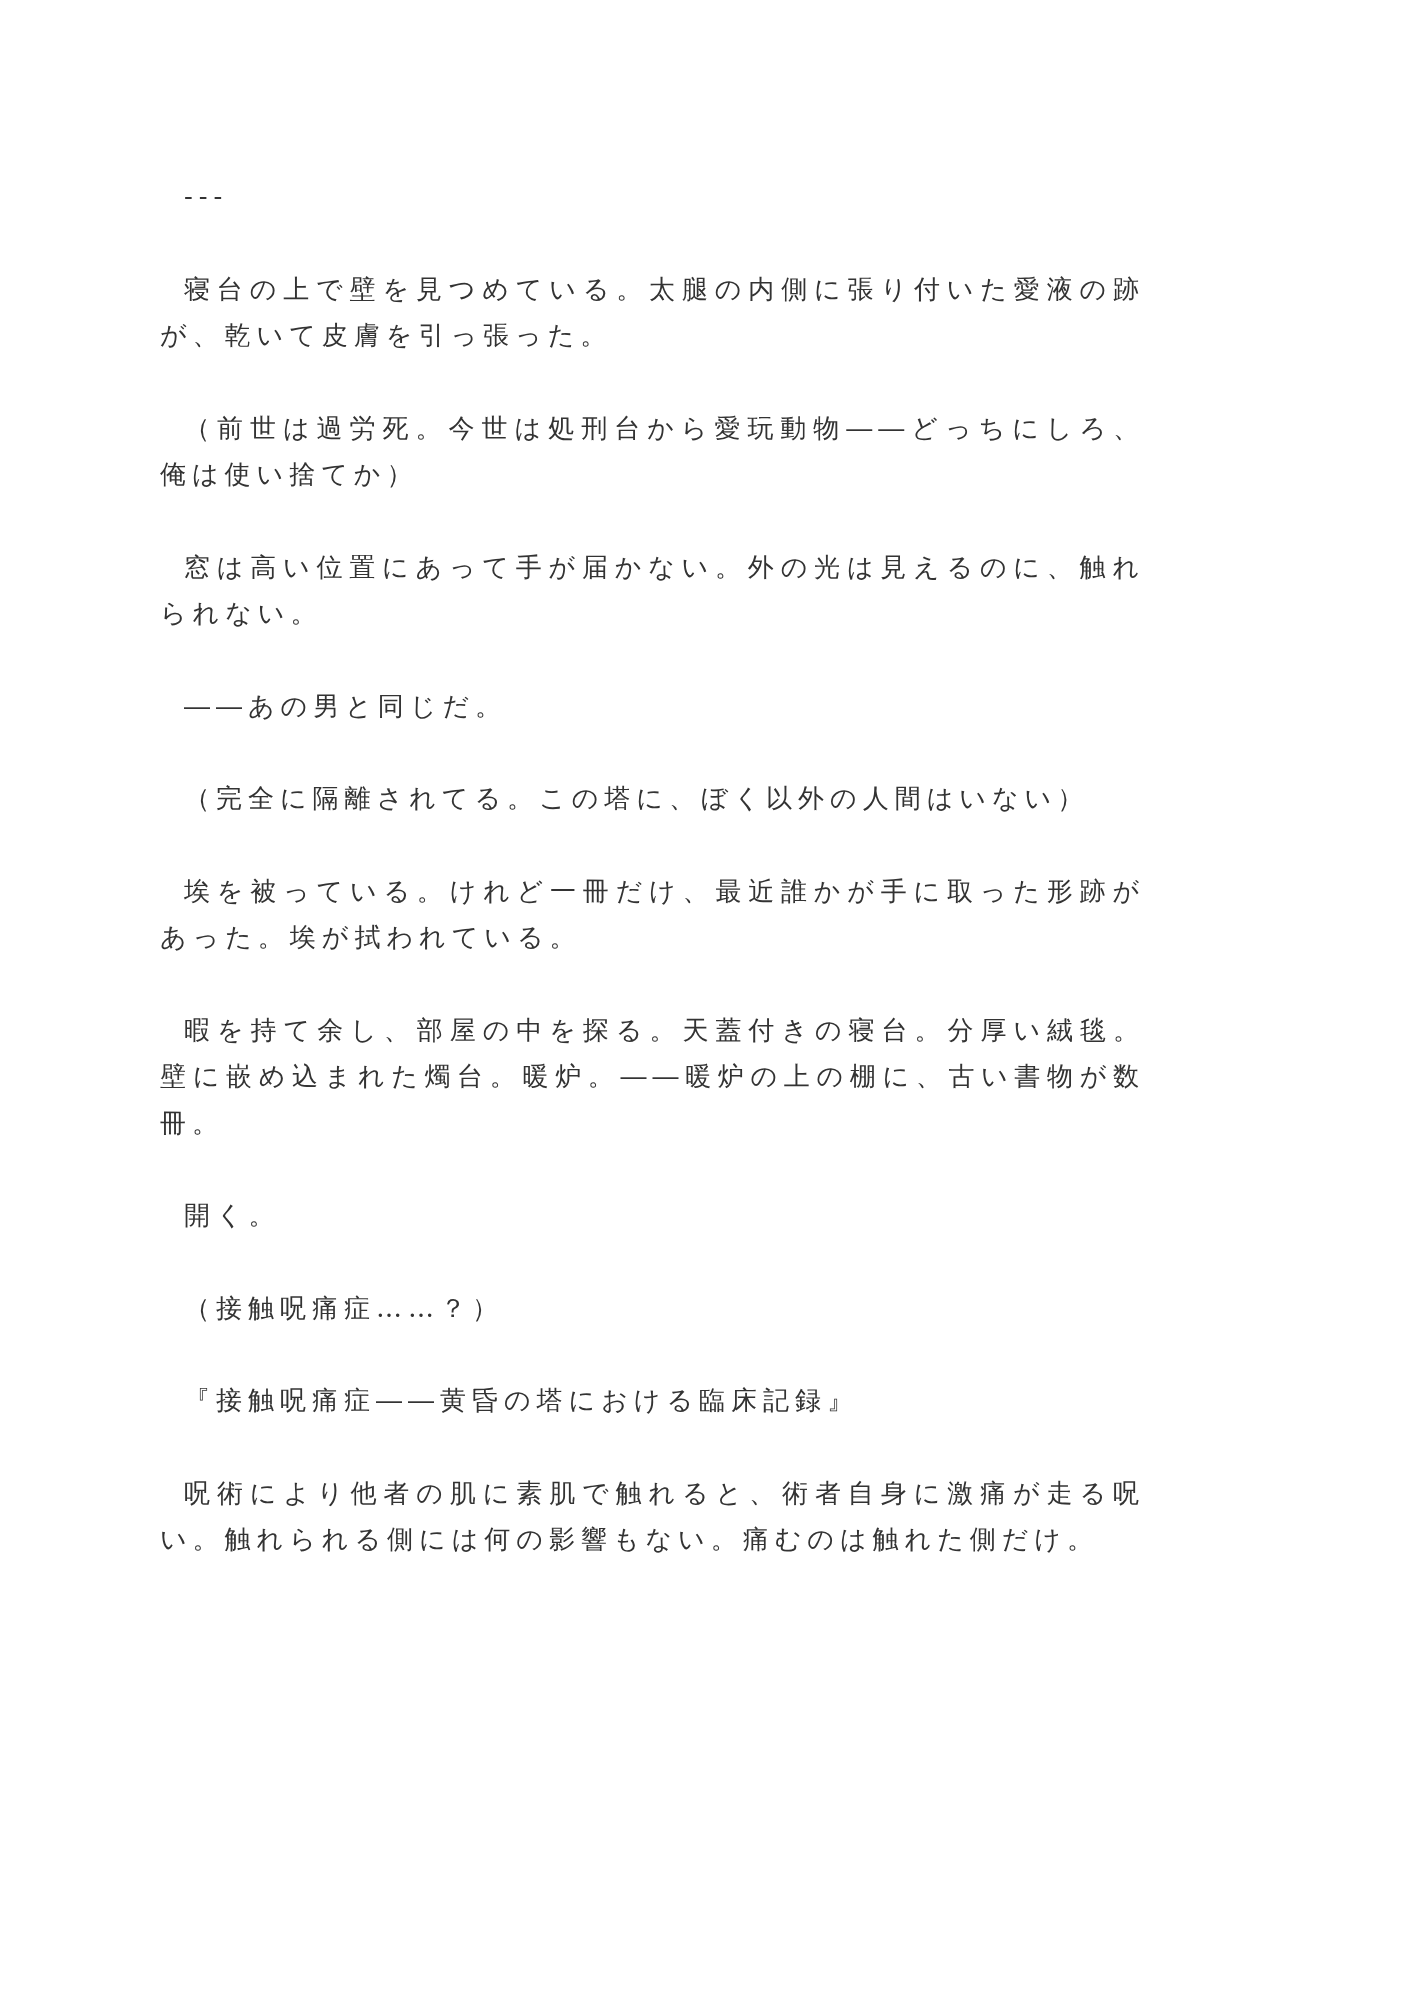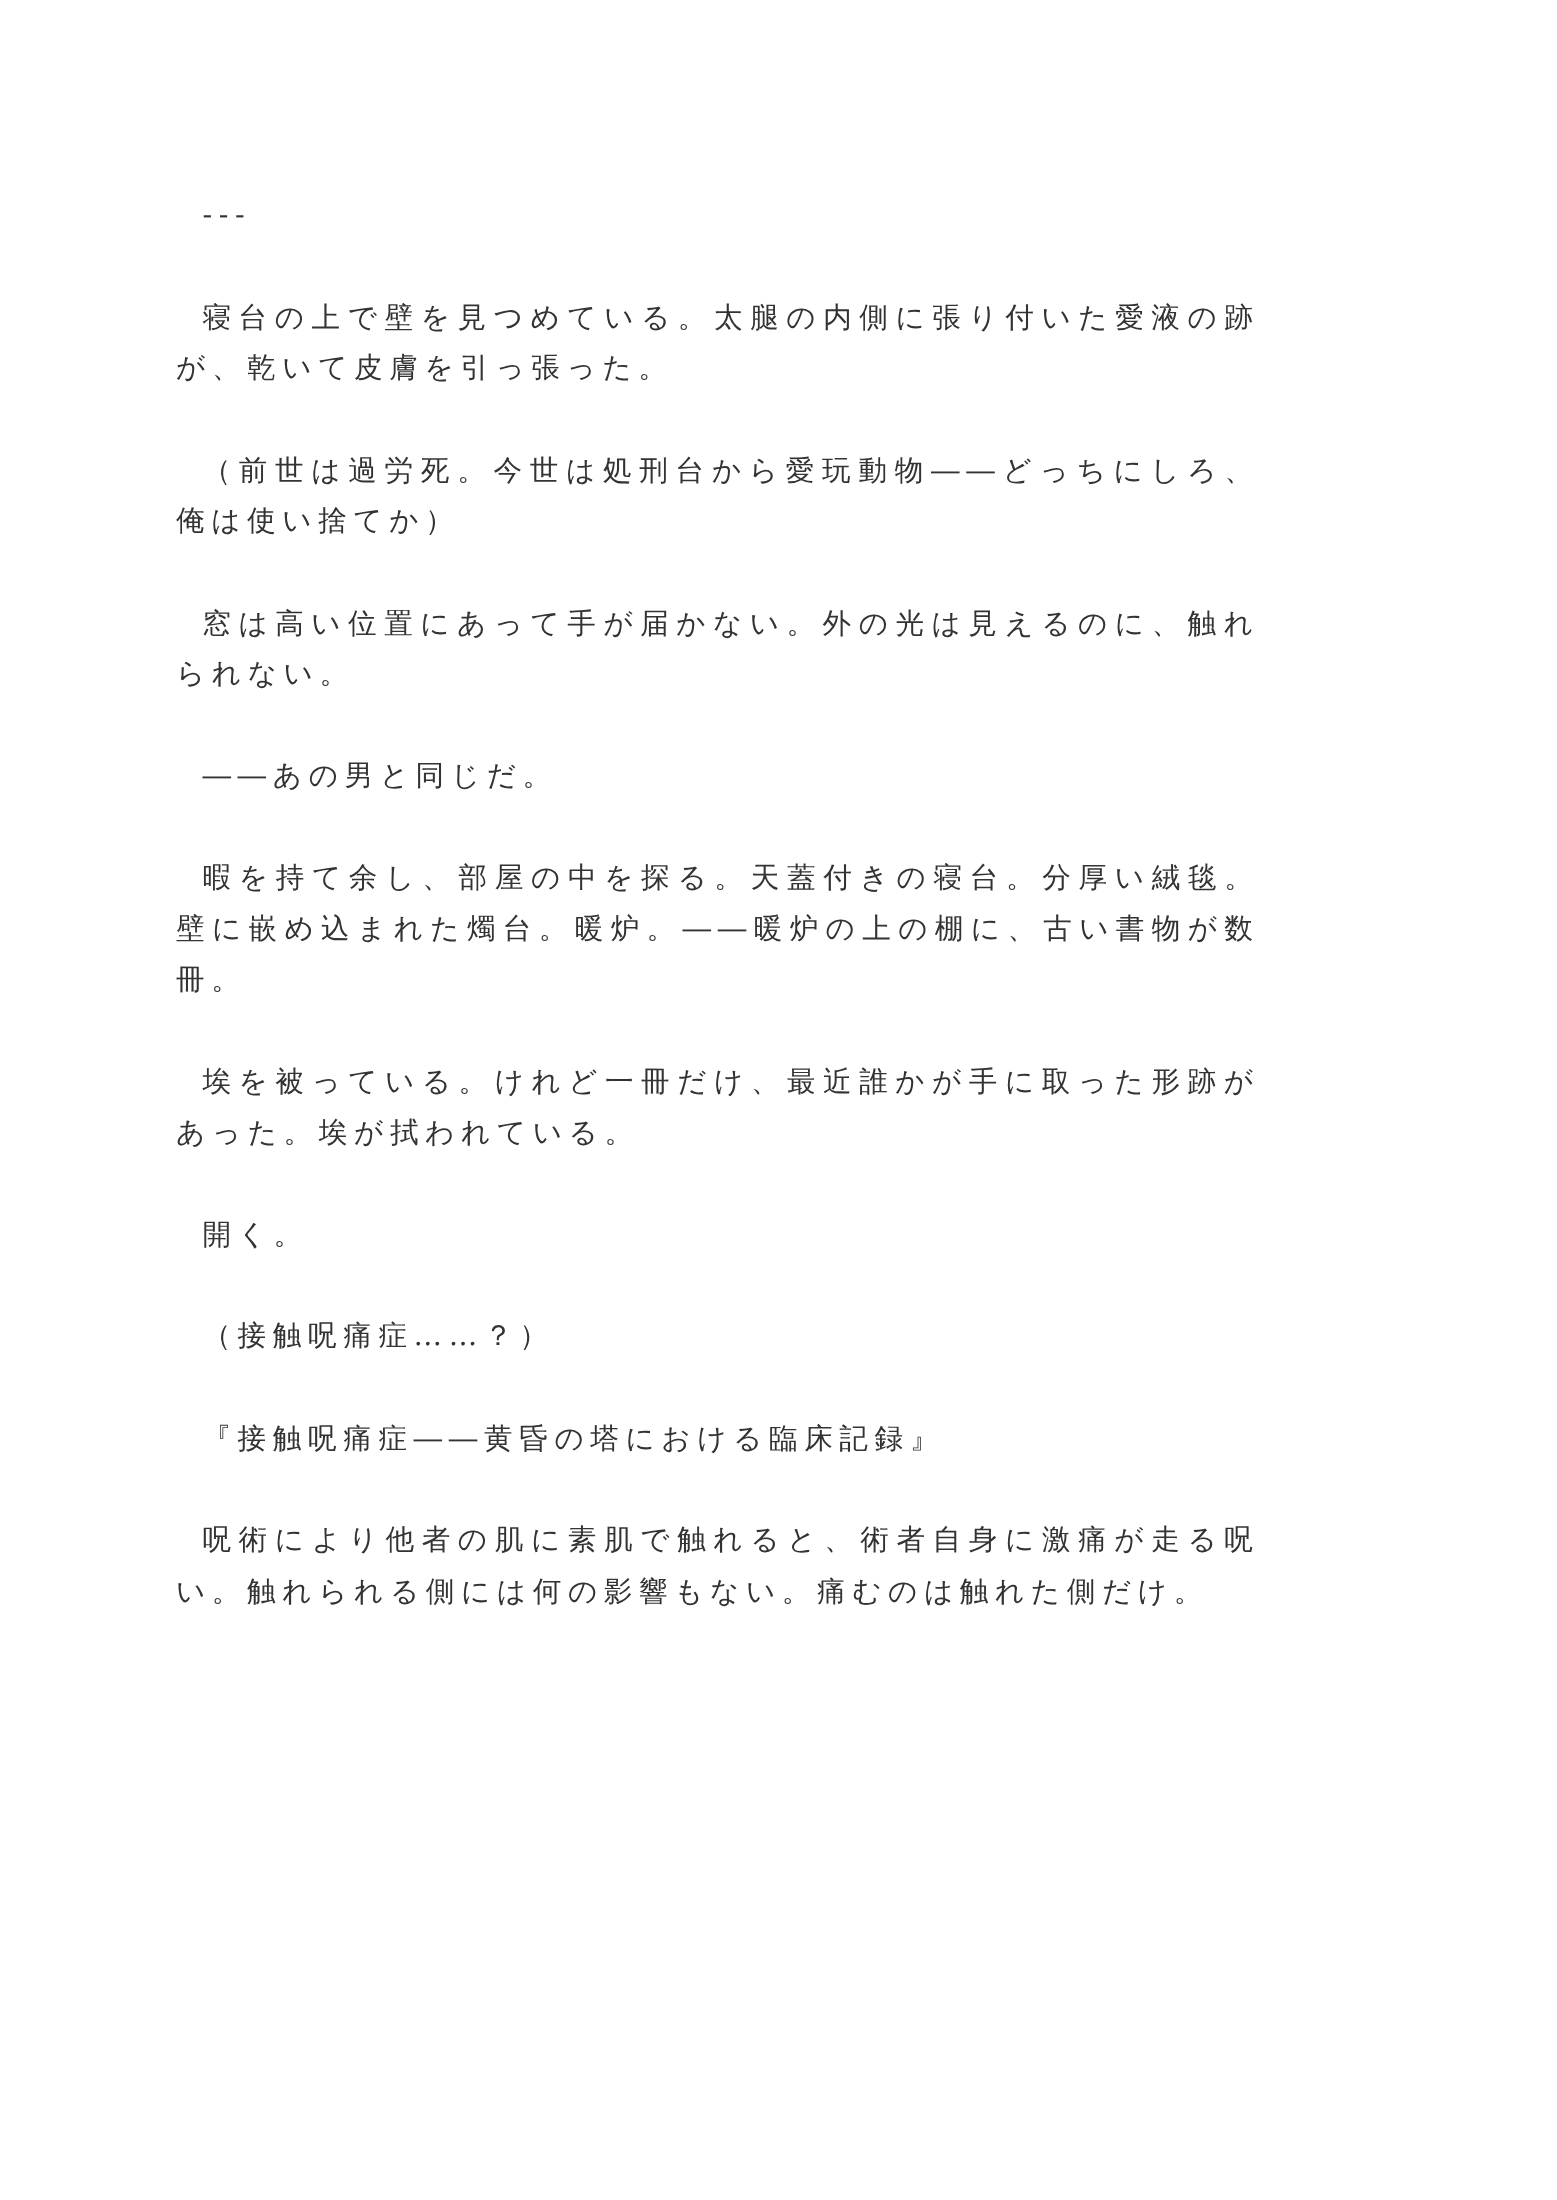--- a/index.html
+++ b/index.html
@@ -39,20 +39,21 @@
 </head>
 <body>
 
 <main class="page">
   <div id="paragraph-list">
       <p class="para separator">---</p>
       <p class="para">寝台の上で壁を見つめている。太腿の内側に張り付いた愛液の跡が、乾いて皮膚を引っ張った。</p>
       <p class="para">（前世は過労死。今世は処刑台から愛玩動物――どっちにしろ、俺は使い捨てか）</p>
       <p class="para">窓は高い位置にあって手が届かない。外の光は見えるのに、触れられない。</p>
       <p class="para">――あの男と同じだ。</p>
+      <p class="para">（完全に隔離されてる。この塔に、ぼく以外の人間はいない）</p>
+      <p class="para">埃を被っている。けれど一冊だけ、最近誰かが手に取った形跡があった。埃が拭われている。</p>
       <p class="para">暇を持て余し、部屋の中を探る。天蓋付きの寝台。分厚い絨毯。壁に嵌め込まれた燭台。暖炉。――暖炉の上の棚に、古い書物が数冊。</p>
-      <p class="para">埃を被っている。けれど一冊だけ、最近誰かが手に取った形跡があった。埃が拭われている。</p>
       <p class="para">開く。</p>
       <p class="para">（接触呪痛症……？）</p>
       <p class="para">『接触呪痛症――黄昏の塔における臨床記録』</p>
       <p class="para">呪術により他者の肌に素肌で触れると、術者自身に激痛が走る呪い。触れられる側には何の影響もない。痛むのは触れた側だけ。</p>
     </div>
 </main>
 
 </body></html>

